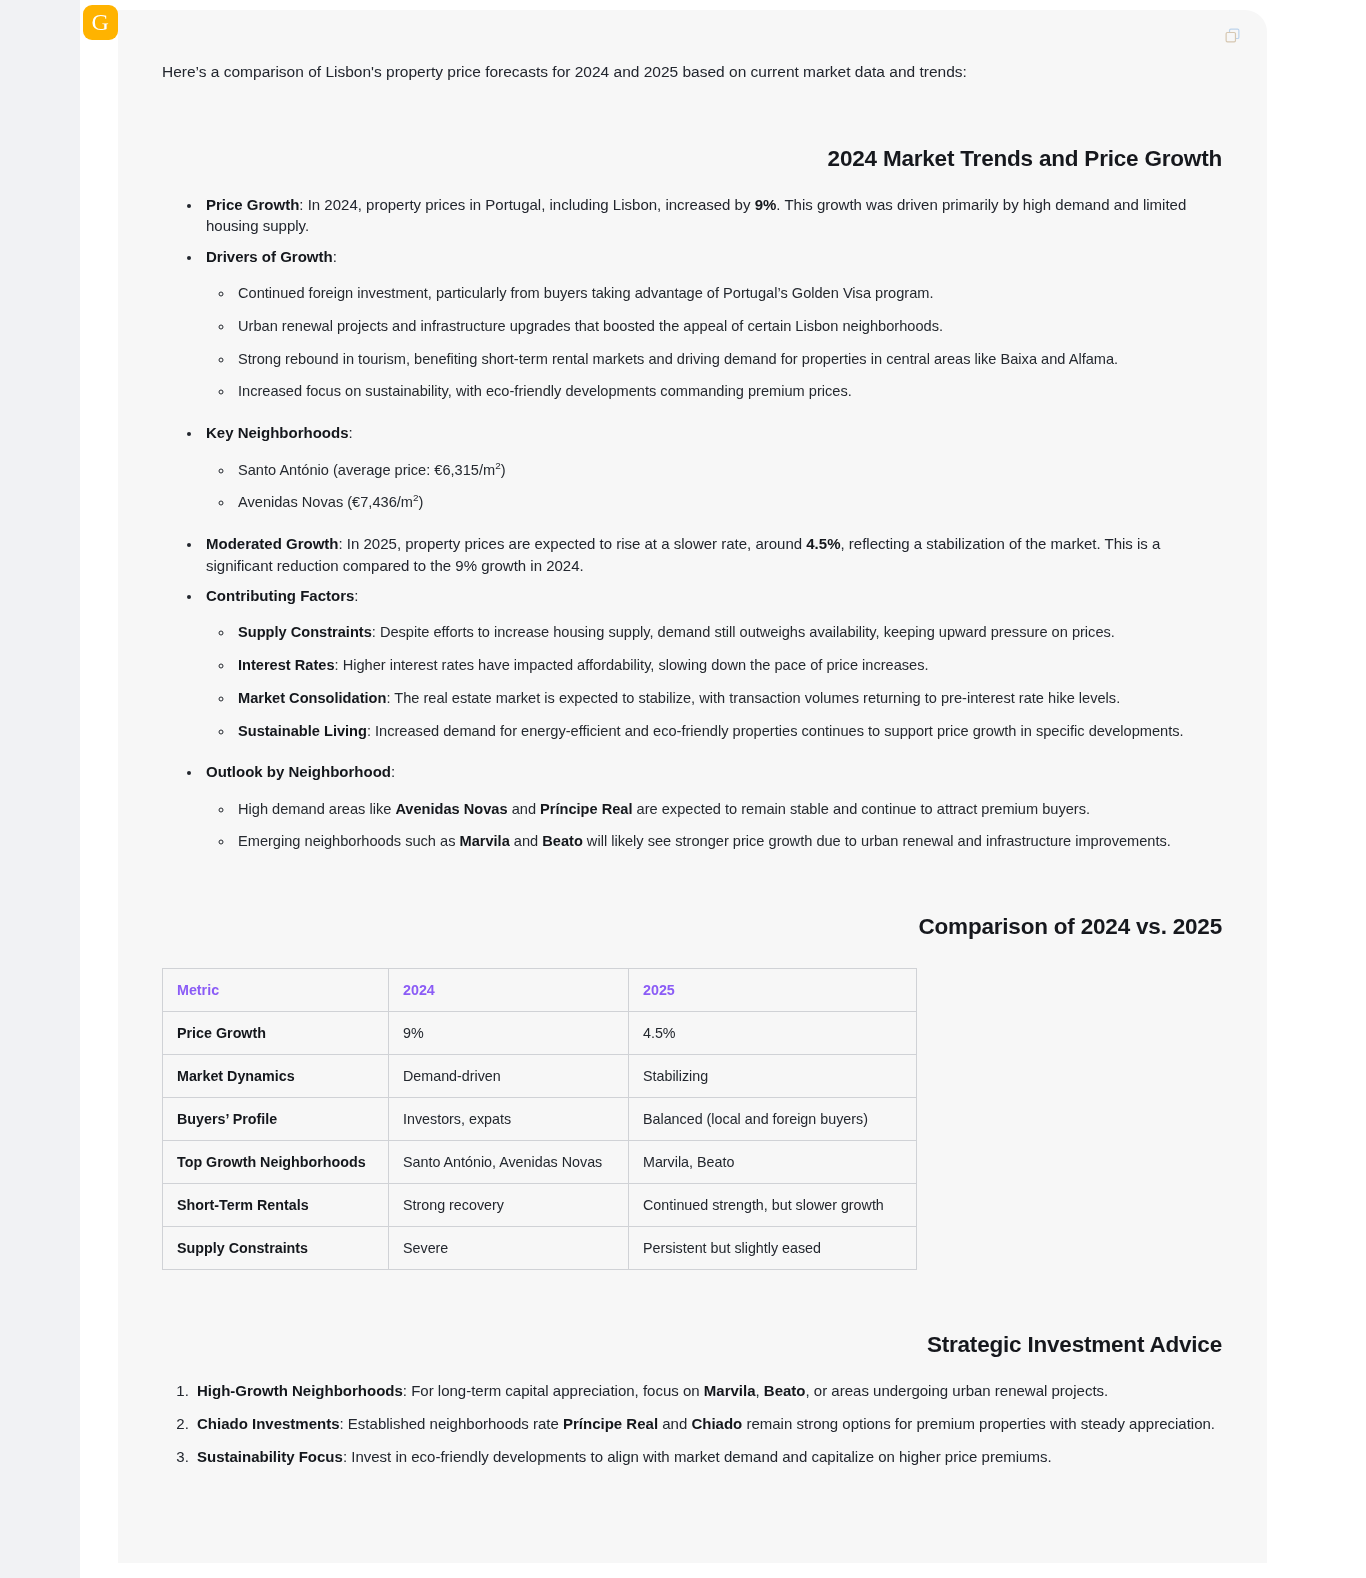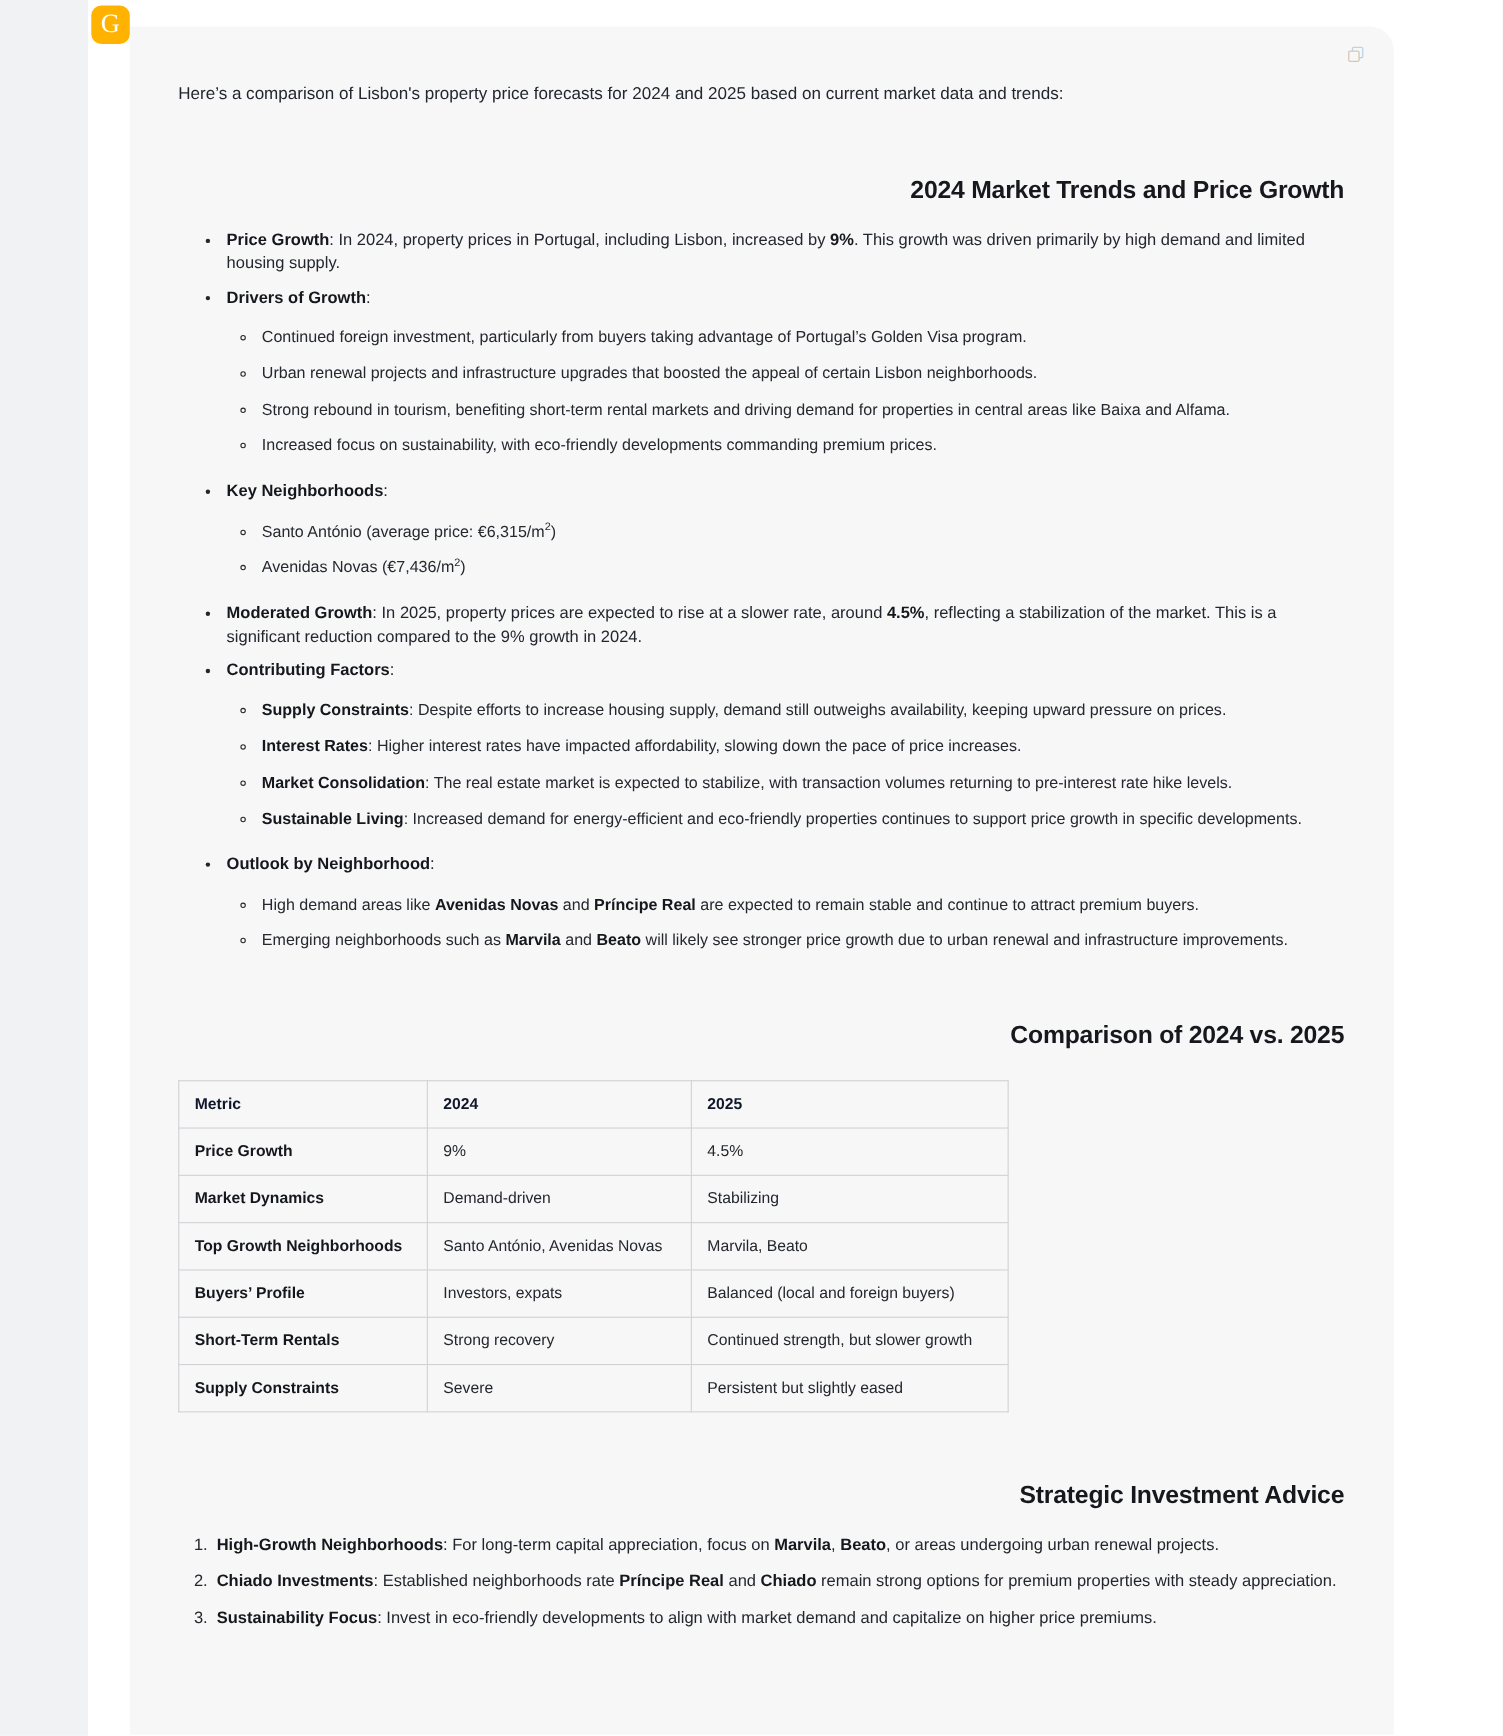--- a/index.html
+++ b/index.html
@@ -31,21 +31,21 @@
     font-size: 24px;
     line-height: 35px;
     text-align: center;
     font-weight: 400;
     letter-spacing: 0.5px;
     z-index: 5;
   }
 
   .message-card {
     position: absolute;
-    left: 118px; top: 24px;
+    left: 118px; top: 10px;
     width: 1149px;
     height: 1553px;
     background: #f7f7f7;
     border-top-right-radius: 22px;
     border-bottom-right-radius: 0px;
     padding: 0;
   }
 
   .copy-btn {
     position: absolute;
@@ -134,21 +134,21 @@
     border: 1px solid #d0d2d6;
     padding: 12px 14px;
     font-size: 14.3px;
     text-align: left;
     vertical-align: middle;
     height: 43px;
     color: #23272e;
   }
   table.cmp th {
     font-weight: 700;
-    color: #0f172a;
+    color: #8b5cf6;
   }
   table.cmp td.rowhead {
     font-weight: 700;
     color: #14171c;
   }
   table.cmp col.c1 { width: 226px; }
   table.cmp col.c2 { width: 240px; }
   table.cmp col.c3 { width: 288px; }
 
   sup { font-size: 0.68em; vertical-align: super; line-height: 0; }
@@ -246,28 +246,28 @@
           <td class="rowhead">Price Growth</td>
           <td>9%</td>
           <td>4.5%</td>
         </tr>
         <tr>
           <td class="rowhead">Market Dynamics</td>
           <td>Demand-driven</td>
           <td>Stabilizing</td>
         </tr>
         <tr>
+          <td class="rowhead">Buyers’ Profile</td>
+          <td>Investors, expats</td>
+          <td>Balanced (local and foreign buyers)</td>
+        </tr>
+        <tr>
           <td class="rowhead">Top Growth Neighborhoods</td>
           <td>Santo António, Avenidas Novas</td>
           <td>Marvila, Beato</td>
-        </tr>
-        <tr>
-          <td class="rowhead">Buyers’ Profile</td>
-          <td>Investors, expats</td>
-          <td>Balanced (local and foreign buyers)</td>
         </tr>
         <tr>
           <td class="rowhead">Short-Term Rentals</td>
           <td>Strong recovery</td>
           <td>Continued strength, but slower growth</td>
         </tr>
         <tr>
           <td class="rowhead">Supply Constraints</td>
           <td>Severe</td>
           <td>Persistent but slightly eased</td>

